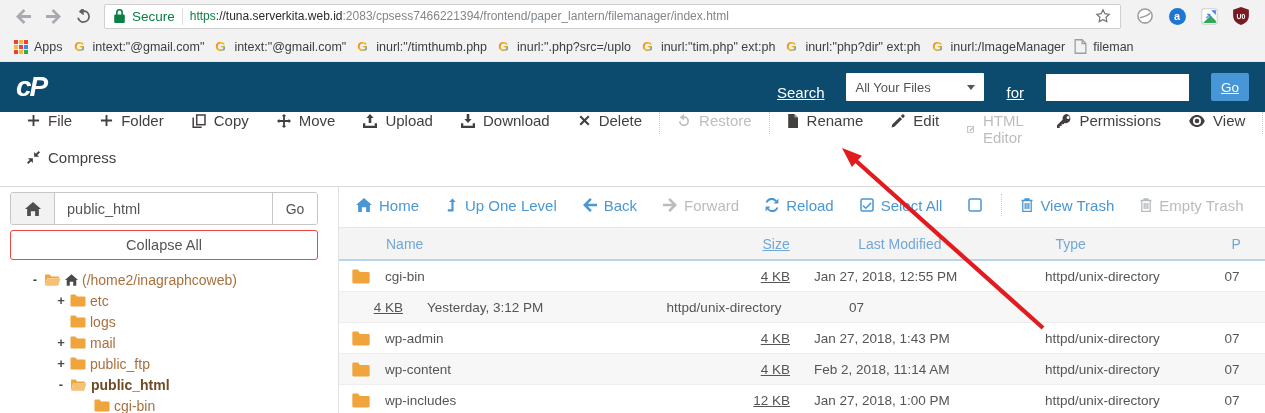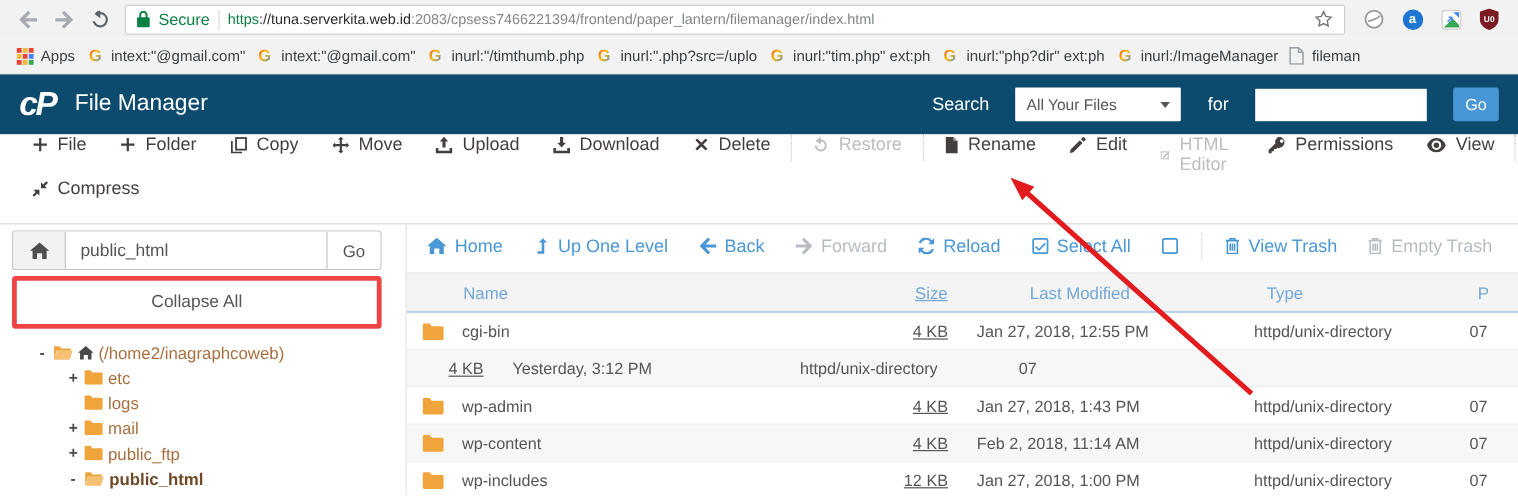--- a/index.html
+++ b/index.html
@@ -25,21 +25,21 @@
   .bookmarks-bar { height:30px; background:#f2f2f2; display:flex; align-items:center; padding:0 14px; gap:9px;
                    font-size:12.5px; color:#3c4043; white-space:nowrap; border-bottom:1px solid #e6e6e6; }
   .bm { display:flex; align-items:center; gap:6px; }
   .grid-icon { display:grid; grid-template-columns:repeat(3,4px); grid-template-rows:repeat(3,4px); gap:1px; }
   .grid-icon i { display:block; }
 
   
   .cp-header { height:50px; background:#0c4a6e; display:flex; align-items:center; padding:0 16px; }
   .cp-logo { color:#fff; font-size:28px; font-weight:700; font-style:italic; letter-spacing:-2px; margin-right:16px; }
   .cp-title { color:#fff; font-size:19px; font-weight:400; }
-  .cp-search { margin-left:auto; display:flex; align-items:center; gap:22px; color:#fff; font-size:15px; }
+  .cp-search { margin-left:auto; display:flex; align-items:flex-end; gap:22px; color:#fff; font-size:15px;text-decoration:underline; }
   .scope-sel { width:138px; height:28px; background:#fff; color:#555; font-size:13px; display:flex; align-items:center;
                justify-content:space-between; padding:0 9px; border-radius:1px; }
   .caret { width:0; height:0; border-left:4px solid transparent; border-right:4px solid transparent; border-top:5px solid #555; }
   .hsearch { width:143px; height:27px; border:none; outline:none; padding:0 6px; font-size:13px; }
   .go-btn { width:38px; height:28px; background:#4896d6; color:#fff; display:flex; align-items:center; justify-content:center;
             font-size:13.5px; border-radius:2px; }
 
   
   .toolbar { background:#fff; border-bottom:1px solid #d8d8d8; }
   .tb-row { height:37px; display:flex; align-items:flex-start; padding:0 13px; }
@@ -48,21 +48,21 @@
   .tb-sep { width:1px; height:22px; border-left:1px dotted #c9c9c9; margin:0 3px; }
 
   
   .content { position:relative; height:226px; overflow:hidden; }
   .sidebar { position:absolute; left:10px; top:5px; width:308px; }
   .pathbar { display:flex; align-items:stretch; height:33px; border:1px solid #c6c6c6; border-radius:3px; overflow:hidden; background:#fff; }
   .home-btn { width:44px; background:#f2f2f2; border-right:1px solid #c6c6c6; display:flex; align-items:center; justify-content:center; color:#4f4f4f; }
   .path-input { flex:1; border:none; outline:none; padding:0 12px; font-size:14.5px; color:#555; }
   .go-small { width:45px; border-left:1px solid #c6c6c6; display:flex; align-items:center; justify-content:center;
               color:#555; font-size:14px; background:#fff; }
-  .collapse-btn { margin-top:5px; height:44px; border:4px solid #ef4444; border-radius:3px; display:flex; align-items:center;
+  .collapse-btn { margin-top:5px; height:30px; border:1px solid #ef4444; border-radius:3px; display:flex; align-items:center;
                   justify-content:center; font-size:14.5px; color:#555; background:#fff; }
   .tree { margin-top:9px; }
   .tnode { height:21px; display:flex; align-items:center; font-size:14px; color:#a8703f; gap:4px; cursor:pointer; }
   .tnode .exp { width:10px; font-weight:700; color:#4a4a4a; font-size:13px; text-align:center; flex:0 0 10px; }
   .tnode.lvl0 { padding-left:20px; }
   .tnode.lvl1 { padding-left:46px; }
   .tnode.lvl2 { padding-left:70px; }
   .tnode.boldnode { font-weight:700; color:#6e4a26; }
   .tnode .home-mini { color:#4a4a4a; }
 
@@ -224,21 +224,20 @@
           <path d="M1 .7h6.5L11 4.2V13.3H1z"></path>
           <path d="M7.5.7v3.5H11"></path>
         </svg>
       <span>fileman</span>
     </span>
   </div>
 </div>
 
 <div class="cp-header">
   <span class="cp-logo">cP</span>
-  <span class="cp-title">File Manager</span>
   <div class="cp-search">
     <span>Search</span>
     <span class="scope-sel">
       <span>All Your Files</span>
       <span class="caret"></span>
     </span>
     <span>for</span>
     <input class="hsearch" style="">
     <span class="go-btn">Go</span>
   </div>

